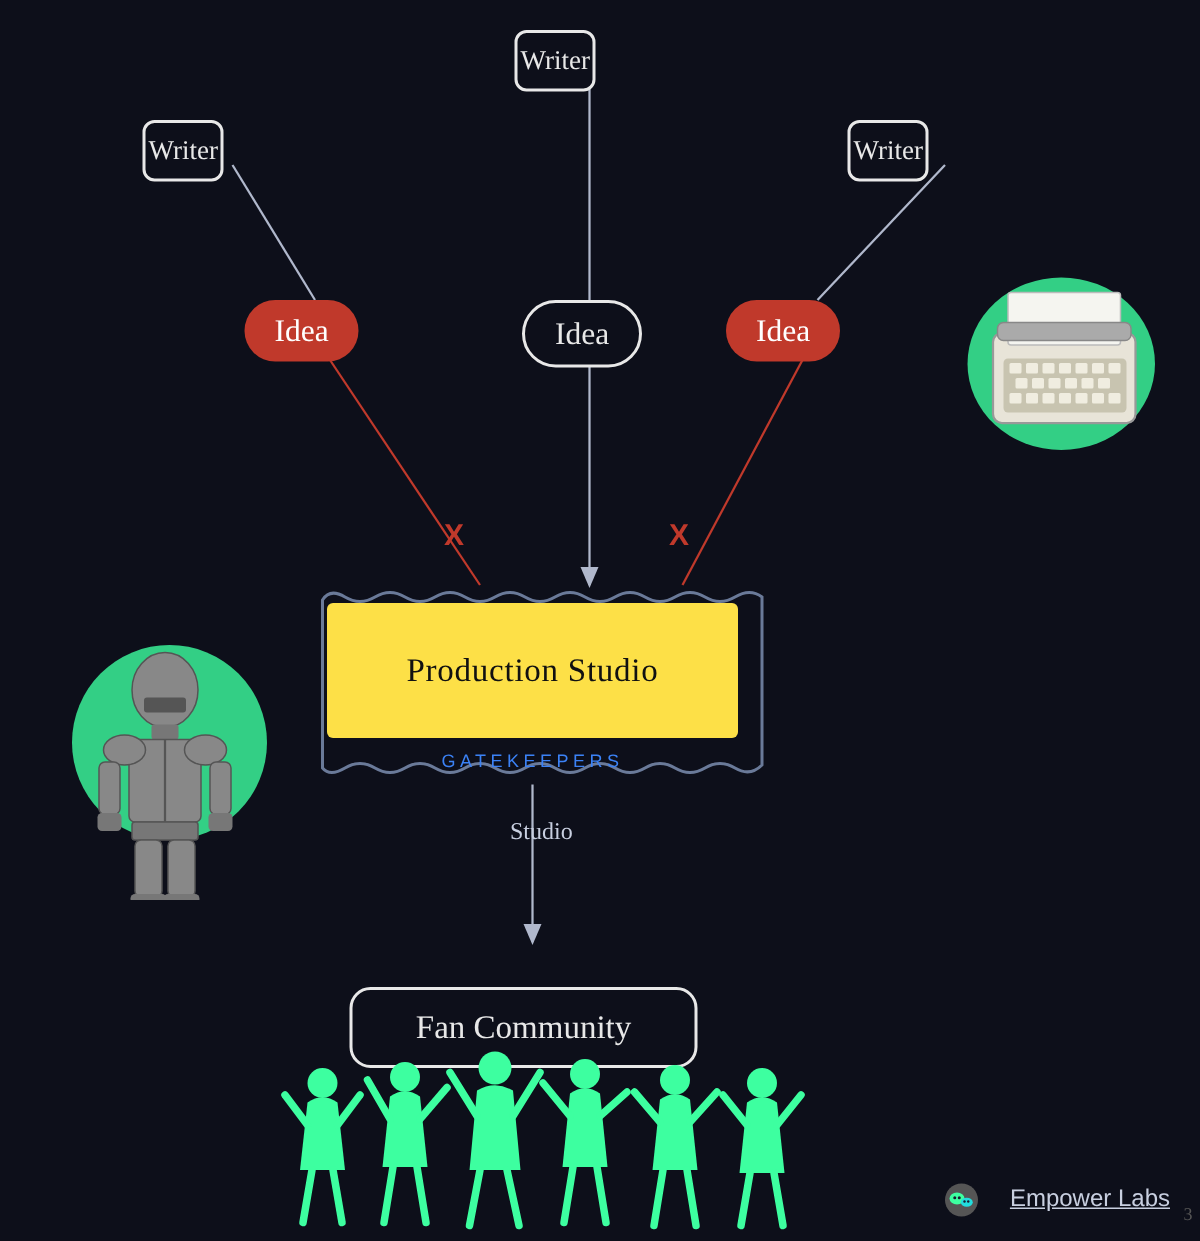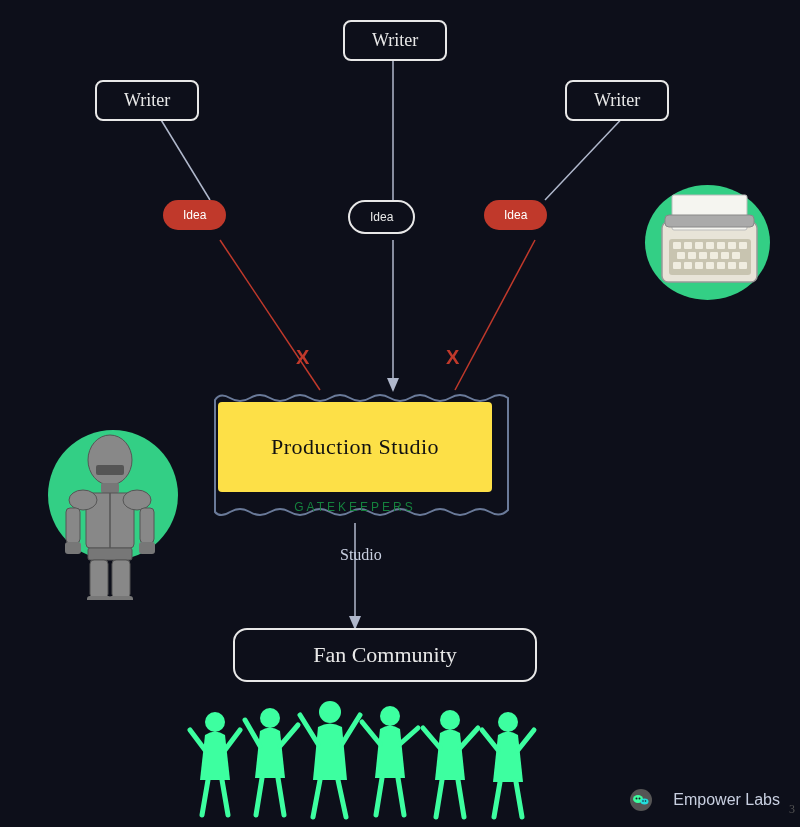--- a/index.html
+++ b/index.html
@@ -19,34 +19,34 @@
       height: 827px;
     }
 
     
     .writer-box {
       position: absolute;
       border: 2px solid #e8e8e8;
       border-radius: 8px;
       background: #0d0f1a;
       color: #e8e8e8;
-      padding: 8px 27px;
+      padding: 8px 2px;
       font-size: 18px;
       font-family: Georgia, serif;
       text-align: center;
       white-space: nowrap;
     }
 
     
     .idea-pill {
       position: absolute;
       border-radius: 50px;
       padding: 8px 20px;
-      font-size: 12px;
-      font-family: Liberation Sans, sans-serif;
+      font-size: 21px;
+      font-family: Liberation Serif, serif;
       text-align: center;
       white-space: nowrap;
     }
 
     .idea-red {
       background: #c0392b;
       color: #fff;
     }
 
     .idea-outline {
@@ -85,30 +85,30 @@
       letter-spacing: 0.5px;
     }
 
     .gatekeepers-label {
       position: absolute;
       bottom: 6px;
       left: 0; right: 0;
       text-align: center;
       font-size: 12px;
       letter-spacing: 3px;
-      color: #15803d;
+      color: #3b82f6;
       font-family: 'Arial', sans-serif;
     }
 
     
     .fan-community-box {
       position: absolute;
       left: 233px;
-      top: 628px;
-      width: 304px;
+      top: 658px;
+      width: 232px;
       padding: 12px 20px;
       border: 2.5px solid #e8e8e8;
       border-radius: 14px;
       background: #0d0f1a;
       text-align: center;
       font-size: 22px;
       font-family: Georgia, serif;
       color: #e8e8e8;
     }
 
@@ -201,20 +201,21 @@
     .empower-labs {
       position: absolute;
       bottom: 15px;
       right: 20px;
       display: flex;
       align-items: center;
       gap: 20px;
       color: #c8cfe0;
       font-size: 16px;
       font-family: Arial, sans-serif;
+      text-decoration: underline;
     }
 
     .wechat-icon {
       width: 24px;
       height: 24px;
     }
 
     
     .page-num {
       position: absolute;

